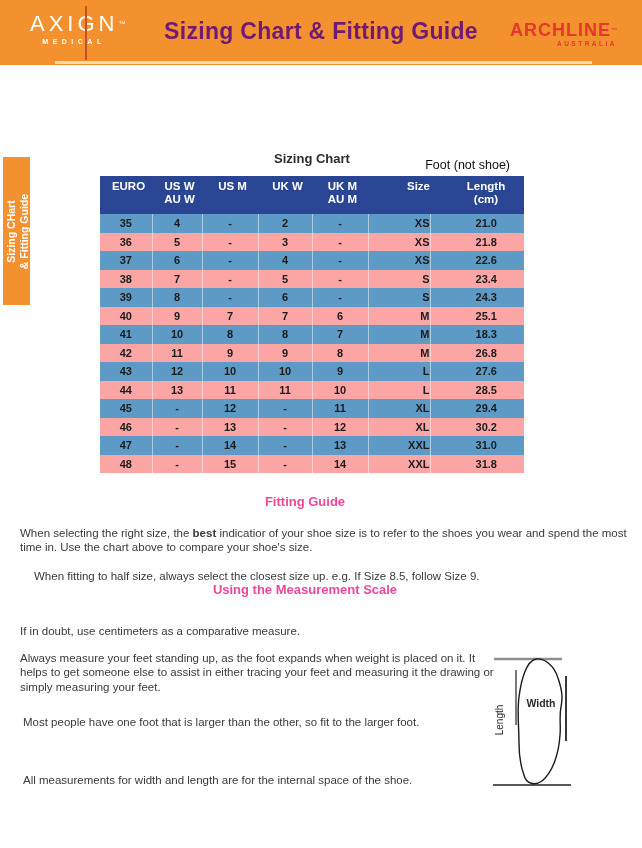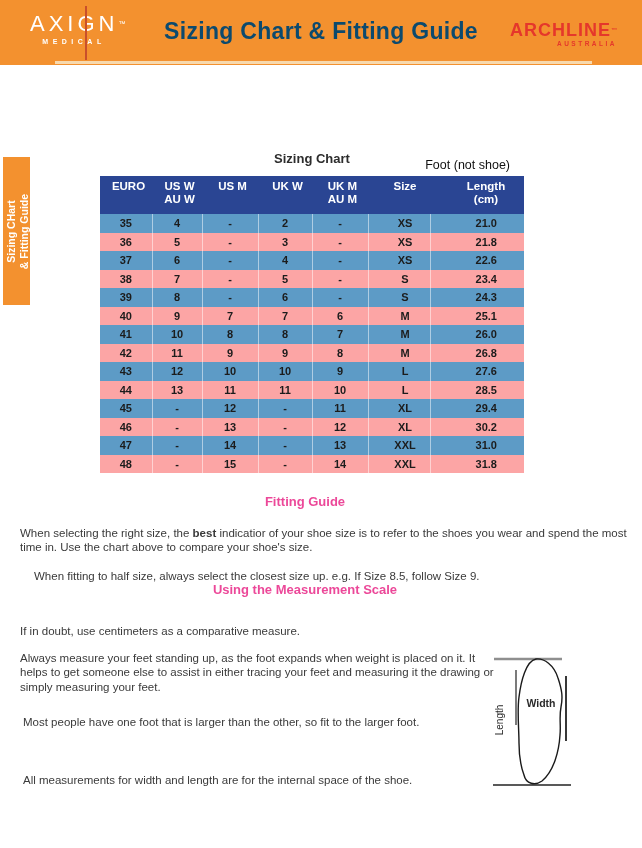--- a/index.html
+++ b/index.html
@@ -11,21 +11,21 @@
   
   .header { position:absolute; top:0; left:0; width:642px; height:65px; background:#f3912f; }
   .header::after { content:""; position:absolute; left:55px; right:50px; bottom:1px; height:3px; background:#f7d9ae; }
   .axign { position:absolute; left:30px; top:12px; width:88px; text-align:center; color:#ffffff; }
   .axign-word { font-size:22px; letter-spacing:4px; font-weight:normal; line-height:24px; }
   .axign-word .tm { font-size:7px; vertical-align:top; letter-spacing:0; }
   .axign-sub { font-size:7px; letter-spacing:4.5px; font-weight:bold; margin-top:2px; }
   .axign-line { position:absolute; left:55px; top:-6px; width:2px; height:54px; background:#c94f2b; }
   .header-title {
     position:absolute; left:0; right:0; top:18px; text-align:center;
-    color:#0c4a6e; font-size:23px; font-weight:bold; letter-spacing:.3px;
+    color:#701a75; font-size:23px; font-weight:bold; letter-spacing:.3px;
   }
   .archline { position:absolute; right:25px; top:21px; text-align:right; color:#e5372b; }
   .archline-name { font-size:18px; letter-spacing:1px; font-weight:bold; line-height:18px; }
   .archline-name .tm { font-size:6px; vertical-align:top; letter-spacing:0; }
   .archline-sub { font-size:6.5px; letter-spacing:2.5px; font-weight:bold; margin-top:1px; }
 
   
   .side-tab { position:absolute; left:3px; top:157px; width:27px; height:148px; background:#f3912f; }
   .side-tab-inner {
     position:absolute; left:-60.5px; top:60.5px; width:148px; height:27px;
@@ -46,21 +46,21 @@
     white-space:pre-line; vertical-align:top; text-align:center;
     height:34px; padding:4px 0 0 5px; line-height:13px;
   }
   .sizing-table td {
     height:18.5px; padding:0; font-size:11px; font-weight:bold; color:#1c1c1c;
     text-align:center; border-right:1px solid rgba(255,255,255,.5); vertical-align:middle;
   }
   .sizing-table td:last-child { border-right:none; }
   .sizing-table tr.blue  td { background:#5d9bc6; }
   .sizing-table tr.light td { background:#fca5a5; }
-  .sizing-table th.size-col, .sizing-table td.size-col { text-align:center; padding-left:12px; }
+  .sizing-table th.size-col, .sizing-table td.size-col { text-align:right; padding-left:12px; }
   .sizing-table th.len-col,  .sizing-table td.len-col  { padding-left:18px; }
 
   
   .doc-heading { position:absolute; font-size:13px; font-weight:bold; color:#ec4899; left:0; width:610px; text-align:center; }
   #h-fitting { top:494px; }
   #h-measure { top:582px; }
   .para { position:absolute; font-size:11.5px; line-height:14.5px; color:#3a3a3a; left:20px; }
   .p1 { top:514px; width:618px; }
   .p2 { top:557px; width:618px;margin-left:14px; }
   .p3 { top:612px; width:600px; }
@@ -181,21 +181,21 @@
             <td class="size-col">M</td>
             <td class="len-col">25.1</td>
           </tr>
           <tr class="blue">
             <td>41</td>
             <td>10</td>
             <td>8</td>
             <td>8</td>
             <td>7</td>
             <td class="size-col">M</td>
-            <td class="len-col">26.0</td>
+            <td class="len-col">18.3</td>
           </tr>
           <tr class="light">
             <td>42</td>
             <td>11</td>
             <td>9</td>
             <td>9</td>
             <td>8</td>
             <td class="size-col">M</td>
             <td class="len-col">26.8</td>
           </tr>

